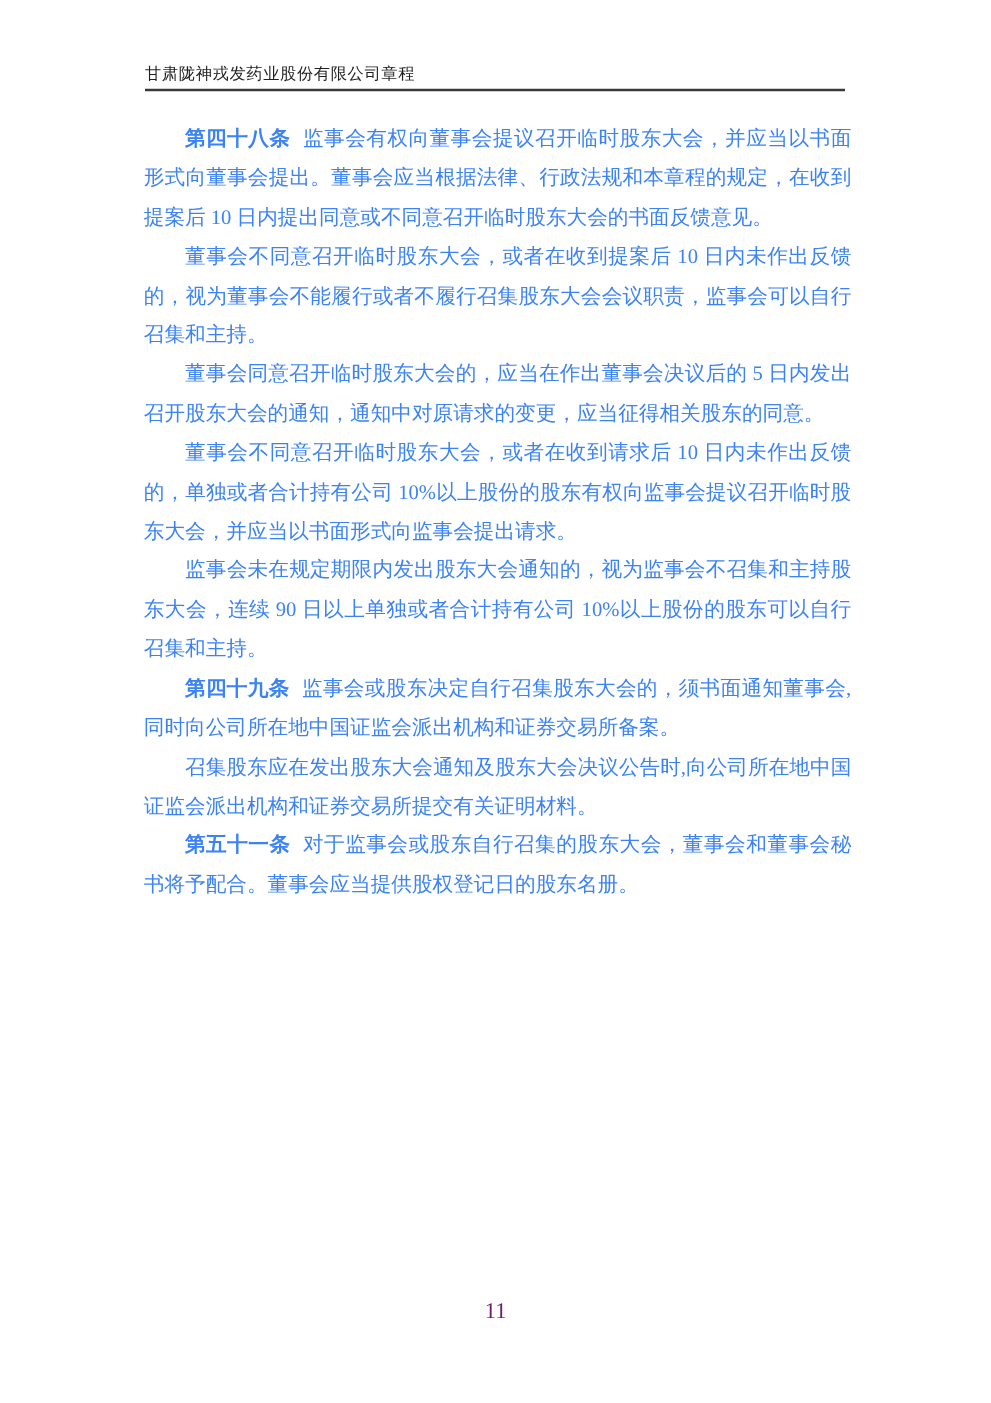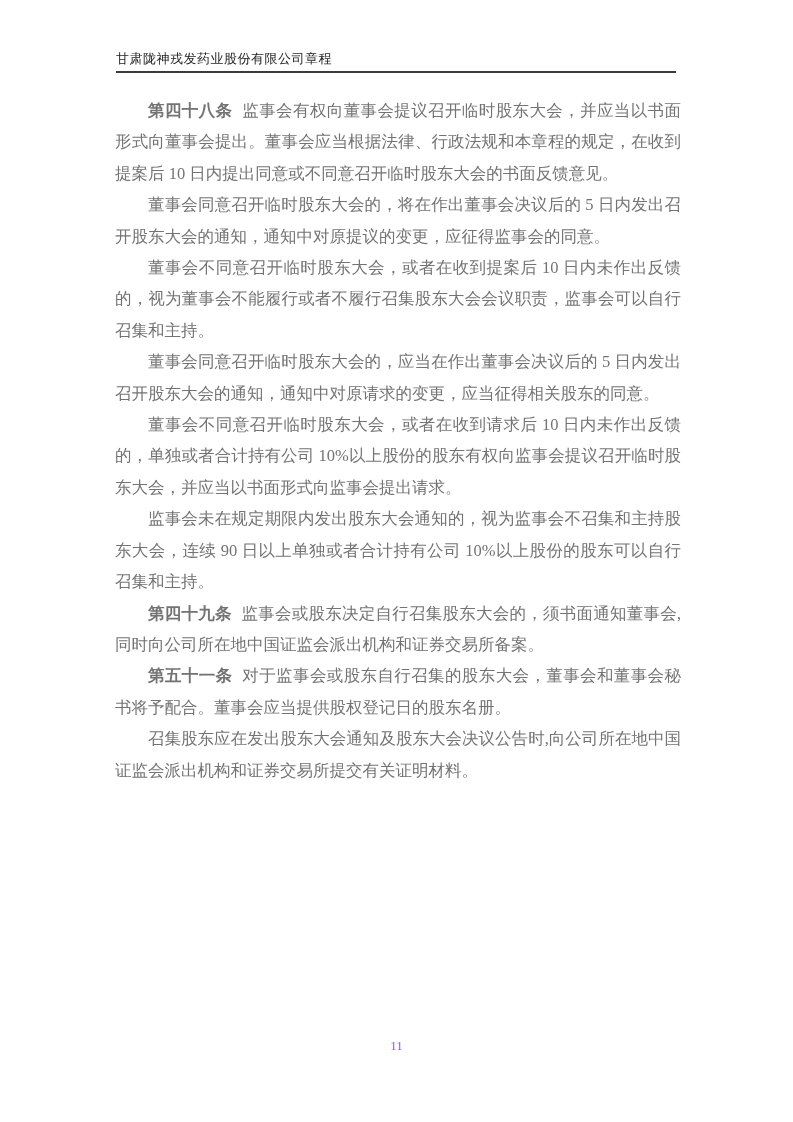--- a/index.html
+++ b/index.html
@@ -30,58 +30,57 @@
     letter-spacing: 0.5px;
   }
   .doc-body {
     position: absolute;
     left: 115px;
     top: 95px;
     width: 566px;
     font-size: 16.5px;
     line-height: 31.4px;
     text-align: justify;
-    color: #737373;
+    color: #3b82f6;
   }
   .para {
     margin: 0;
     text-indent: 2em;
   }
   .artnum {
     font-weight: bold;
     margin-right: 0.6em;
   }
   .page-footer {
     position: absolute;
     left: 0;
     top: 1038px;
     width: 793px;
     text-align: center;
-    font-size: 13px;
-    color: #8b5cf6;
+    font-size: 18px;
+    color: #701a75;
   }
 </style>
 </head>
 <body>
 
 <div class="page">
 
   <div class="page-header">
     <span>甘肃陇神戎发药业股份有限公司章程</span>
   </div>
 
   <div class="doc-body">
     <p class="para"><b class="artnum">第四十八条</b><span>监事会有权向董事会提议召开临时股东大会，并应当以书面形式向董事会提出。董事会应当根据法律、行政法规和本章程的规定，在收到提案后 10 日内提出同意或不同意召开临时股东大会的书面反馈意见。</span></p>
-    <p class="para"><span>董事会同意召开临时股东大会的，将在作出董事会决议后的 5 日内发出召开股东大会的通知，通知中对原提议的变更，应征得监事会的同意。</span></p>
     <p class="para"><span>董事会不同意召开临时股东大会，或者在收到提案后 10 日内未作出反馈的，视为董事会不能履行或者不履行召集股东大会会议职责，监事会可以自行召集和主持。</span></p>
     <p class="para"><span>董事会同意召开临时股东大会的，应当在作出董事会决议后的 5 日内发出召开股东大会的通知，通知中对原请求的变更，应当征得相关股东的同意。</span></p>
     <p class="para"><span>董事会不同意召开临时股东大会，或者在收到请求后 10 日内未作出反馈的，单独或者合计持有公司 10%以上股份的股东有权向监事会提议召开临时股东大会，并应当以书面形式向监事会提出请求。</span></p>
     <p class="para"><span>监事会未在规定期限内发出股东大会通知的，视为监事会不召集和主持股东大会，连续 90 日以上单独或者合计持有公司 10%以上股份的股东可以自行召集和主持。</span></p>
     <p class="para"><b class="artnum">第四十九条</b><span>监事会或股东决定自行召集股东大会的，须书面通知董事会,同时向公司所在地中国证监会派出机构和证券交易所备案。</span></p>
+    <p class="para"><span>召集股东应在发出股东大会通知及股东大会决议公告时,向公司所在地中国证监会派出机构和证券交易所提交有关证明材料。</span></p>
     <p class="para"><b class="artnum">第五十一条</b><span>对于监事会或股东自行召集的股东大会，董事会和董事会秘书将予配合。董事会应当提供股权登记日的股东名册。</span></p>
-    <p class="para"><span>召集股东应在发出股东大会通知及股东大会决议公告时,向公司所在地中国证监会派出机构和证券交易所提交有关证明材料。</span></p>
   </div>
 
   <div class="page-footer">
     <span>11</span>
   </div>
 
 </div>
 
 </body></html>

